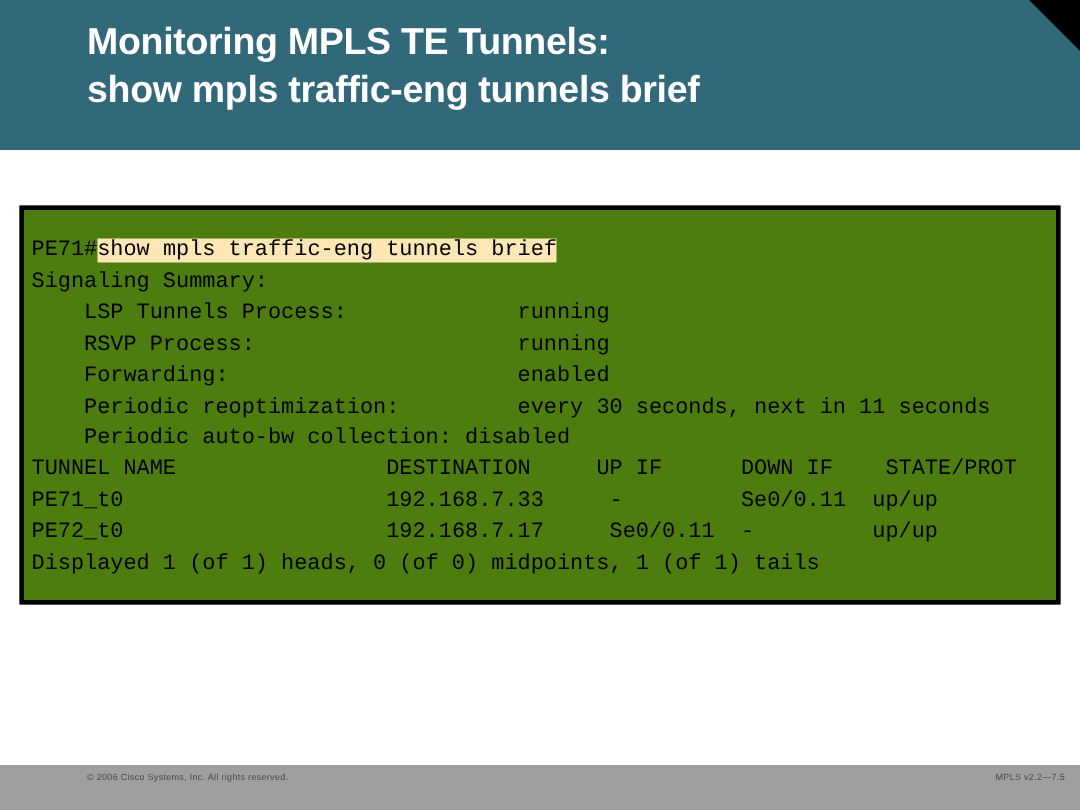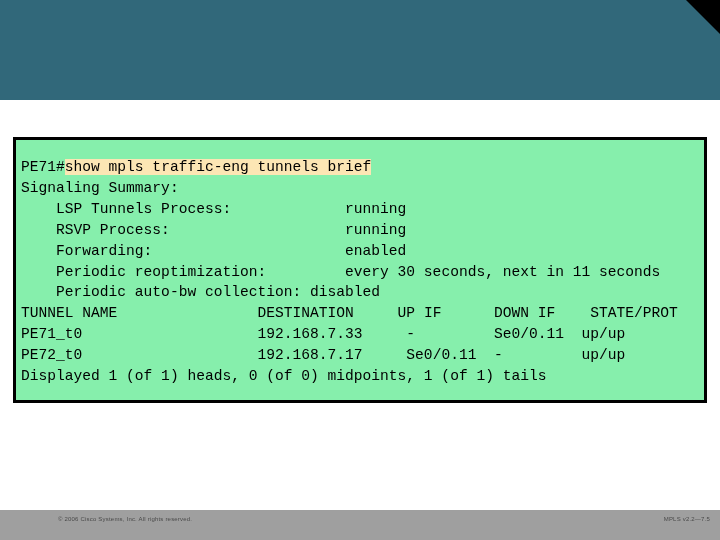--- a/index.html
+++ b/index.html
@@ -49,21 +49,21 @@
 
   
   #terminal-box {
     position: absolute;
     left: 13px;
     top: 137px;
     width: 694px;
     height: 266px;
     box-sizing: border-box;
     border: 3px solid #000000;
-    background: #86efac;
+    background: #4d7c0f;
     overflow: hidden;
   }
   #terminal-text {
     position: absolute;
     left: 5px;
     top: 17px;
     font-family: "Liberation Mono", "DejaVu Sans Mono", monospace;
     font-size: 14.6px;
     line-height: 20.9px;
     color: #000000;
@@ -100,20 +100,22 @@
     color: #4a4a4a;
     letter-spacing: 0.2px;
     white-space: nowrap;
   }
 </style>
 </head>
 <body>
 
 <div id="header-band">
   <div id="corner-wedge"></div>
+  <div id="slide-title">Monitoring MPLS TE Tunnels:
+show mpls traffic-eng tunnels brief</div>
 </div>
 
 <div id="terminal-box">
   <div id="terminal-text"><span>PE71#</span><span class="hl">show mpls traffic-eng tunnels brief</span>
 <span>Signaling Summary:</span>
     <span>LSP Tunnels Process:</span><span>             </span><span>running</span>
     <span>RSVP Process:</span><span>                    </span><span>running</span>
     <span>Forwarding:</span><span>                      </span><span>enabled</span>
     <span>Periodic reoptimization:</span><span>         </span><span>every 30 seconds, next in 11 seconds</span>
     <span>Periodic auto-bw collection:</span><span> </span><span>disabled</span>

